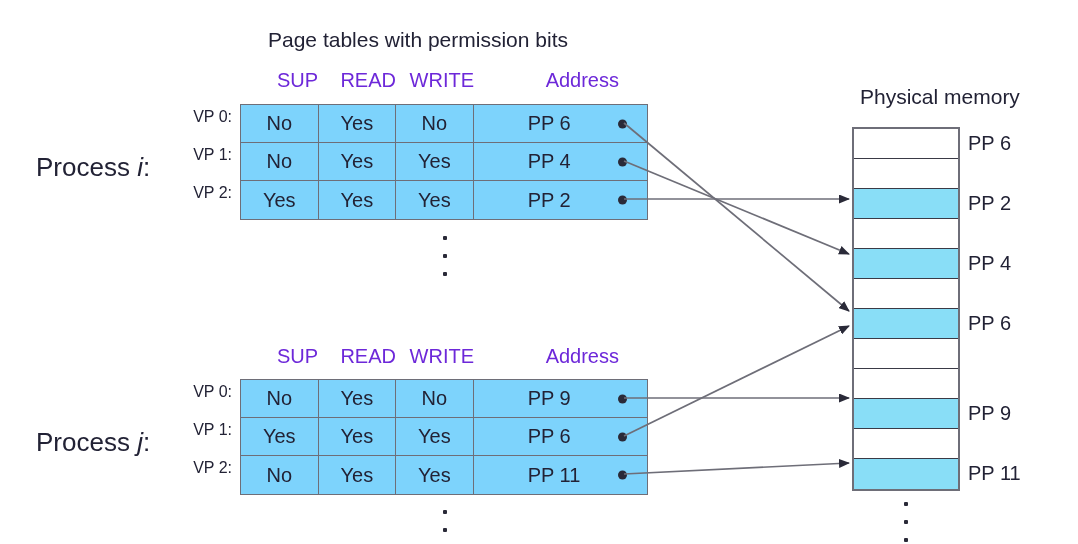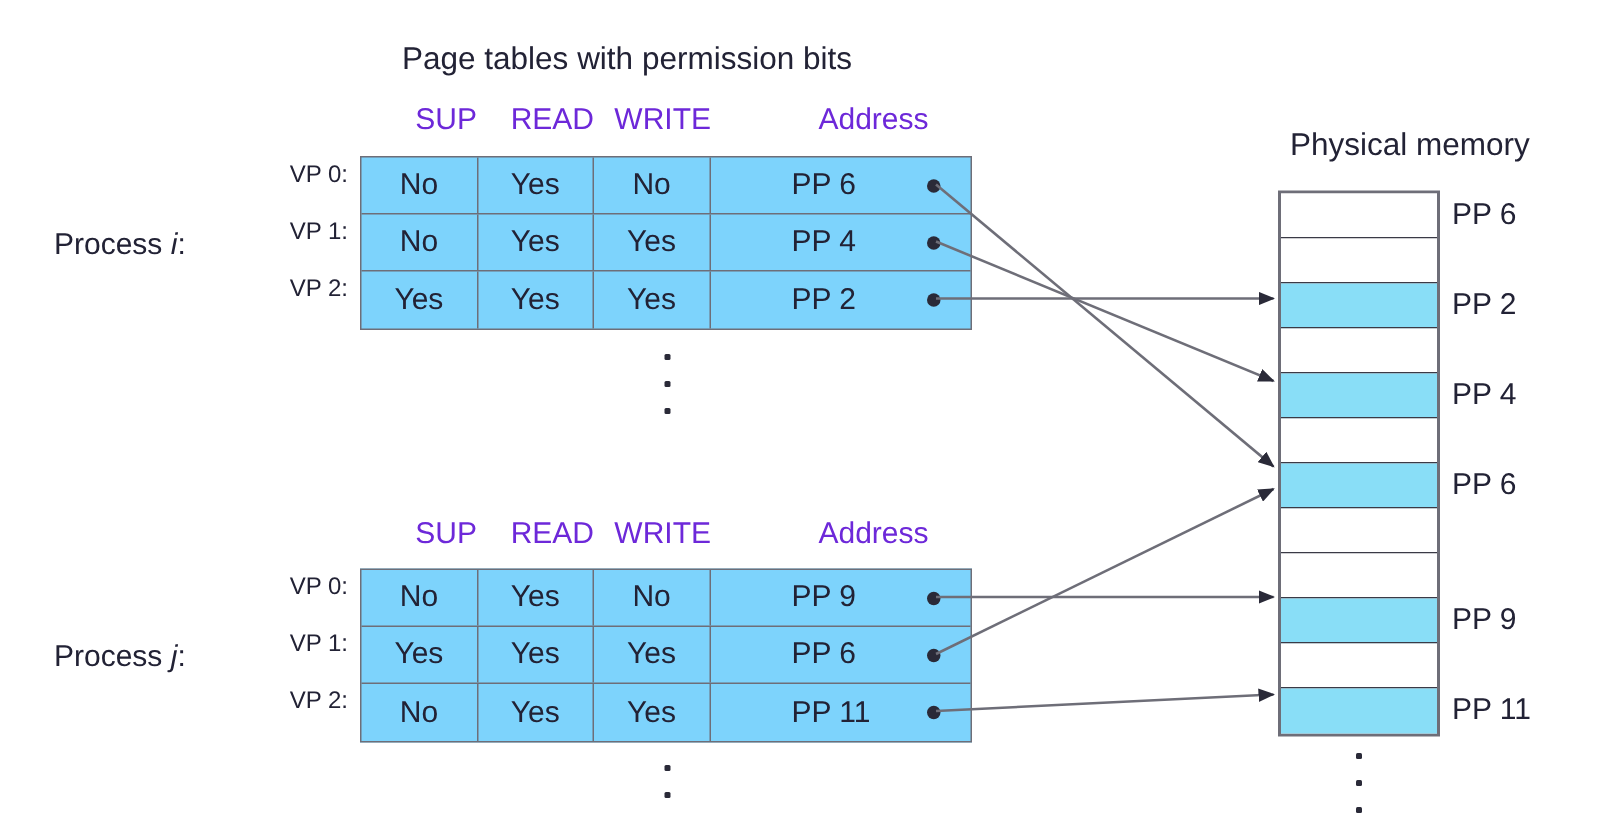--- a/index.html
+++ b/index.html
@@ -23,21 +23,21 @@
     font-size:21px; color:#222235; white-space:nowrap;margin-left:44px;
   }
 
   
   .colhead{
     font-size:20px;color:#6d28d9;white-space:nowrap;text-align:right;
   }
 
   
   .proclabel{
-    font-size:20px;color:#222235;white-space:nowrap;
+    font-size:26px;color:#222235;white-space:nowrap;
   }
   .proclabel i{font-style:italic;}
 
   
   .vplabel{
     font-size:16px;color:#222235;white-space:nowrap;text-align:right;
   }
 
   
   .ptable{

